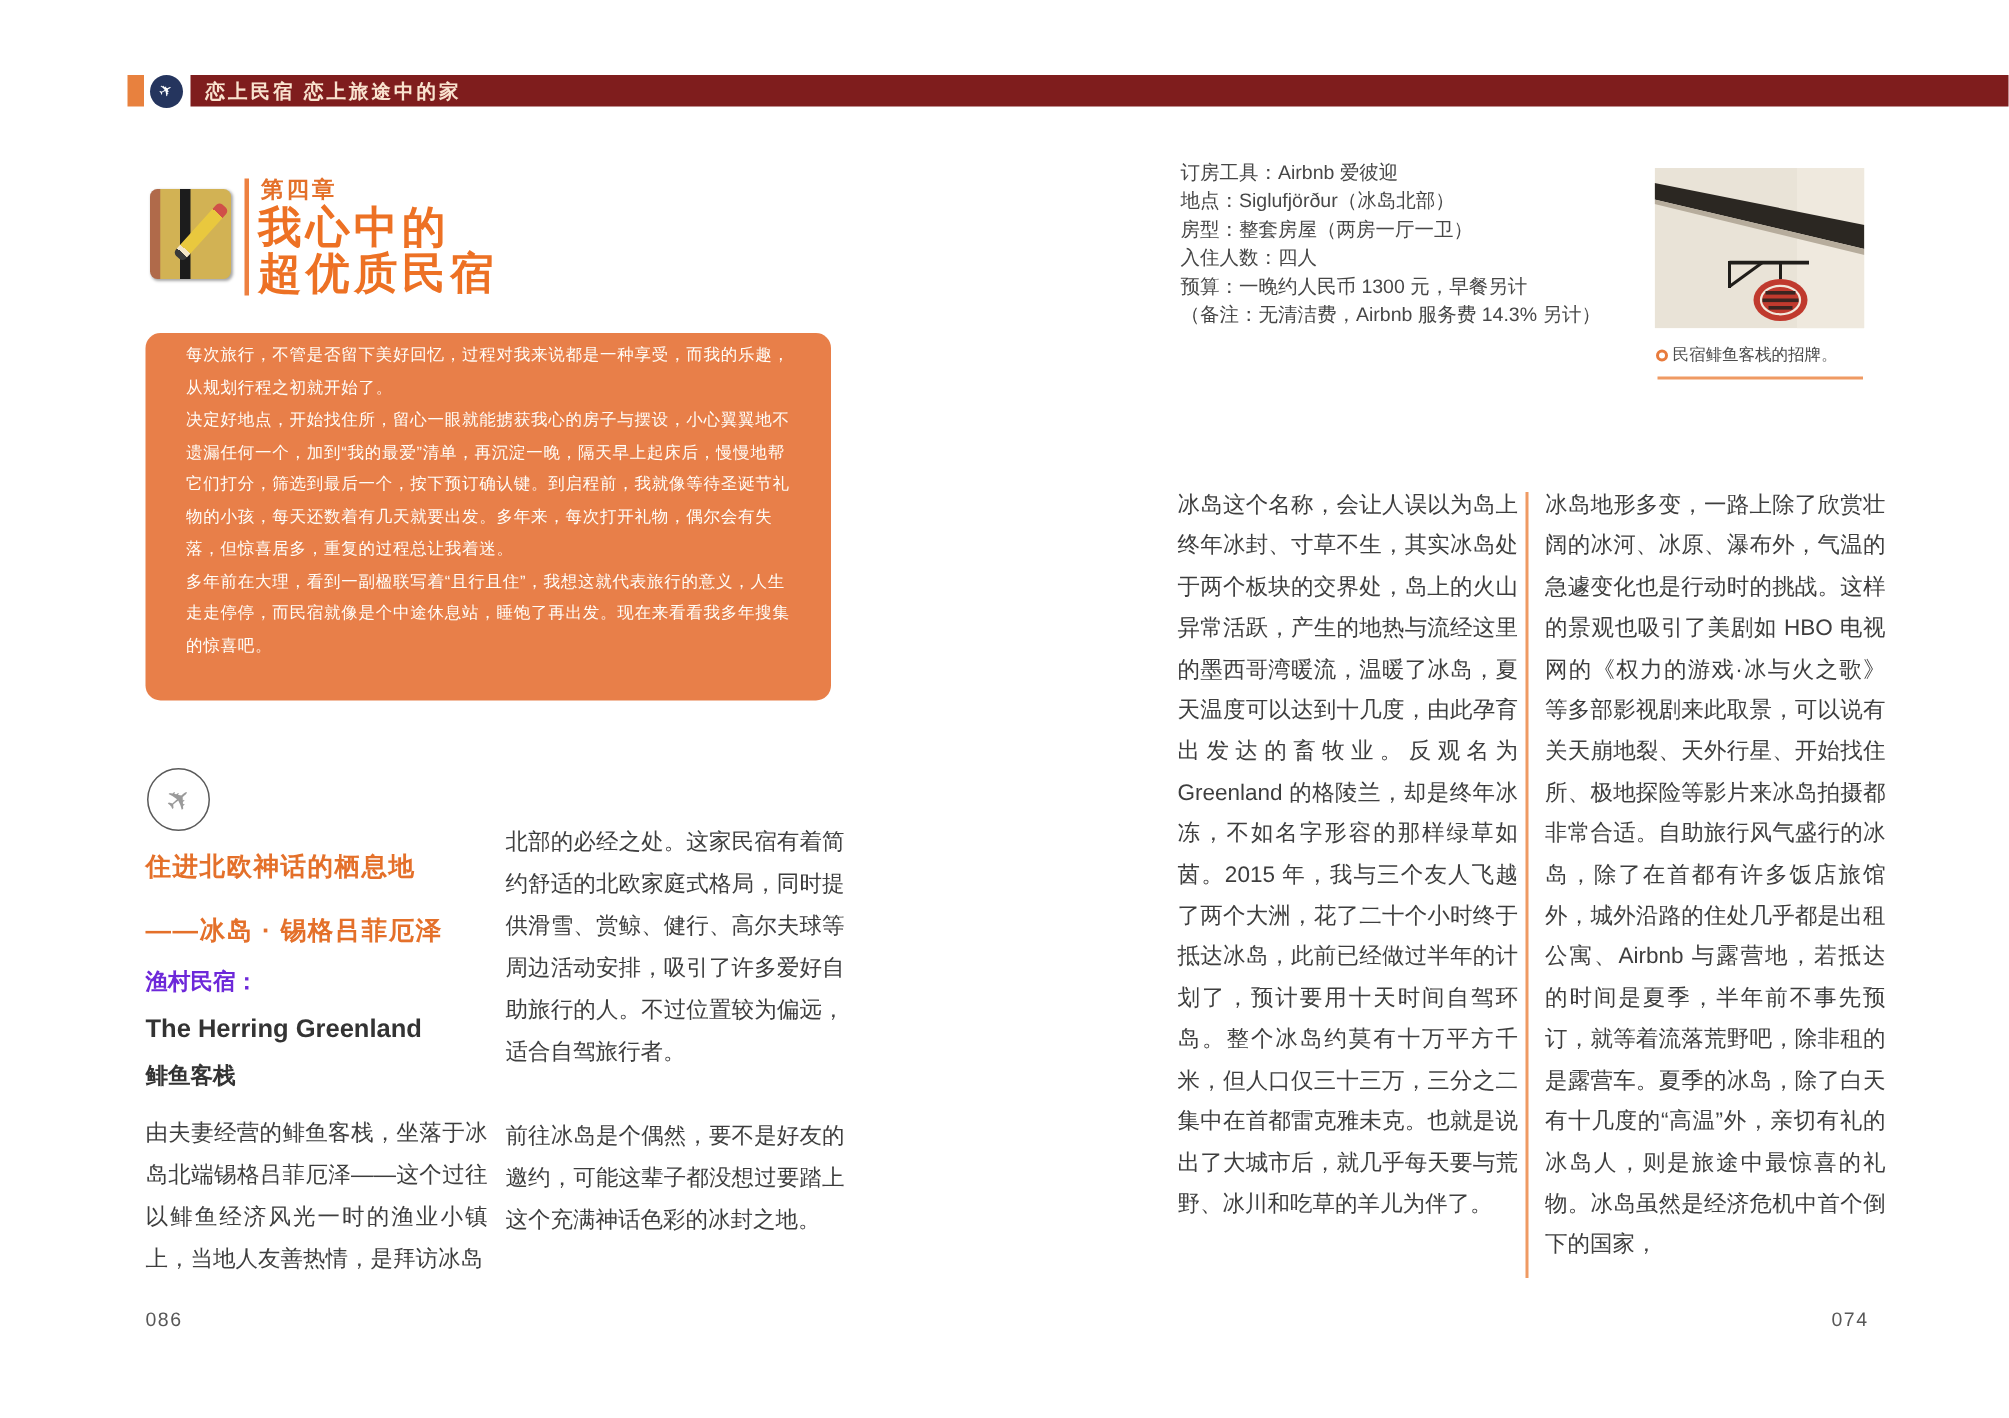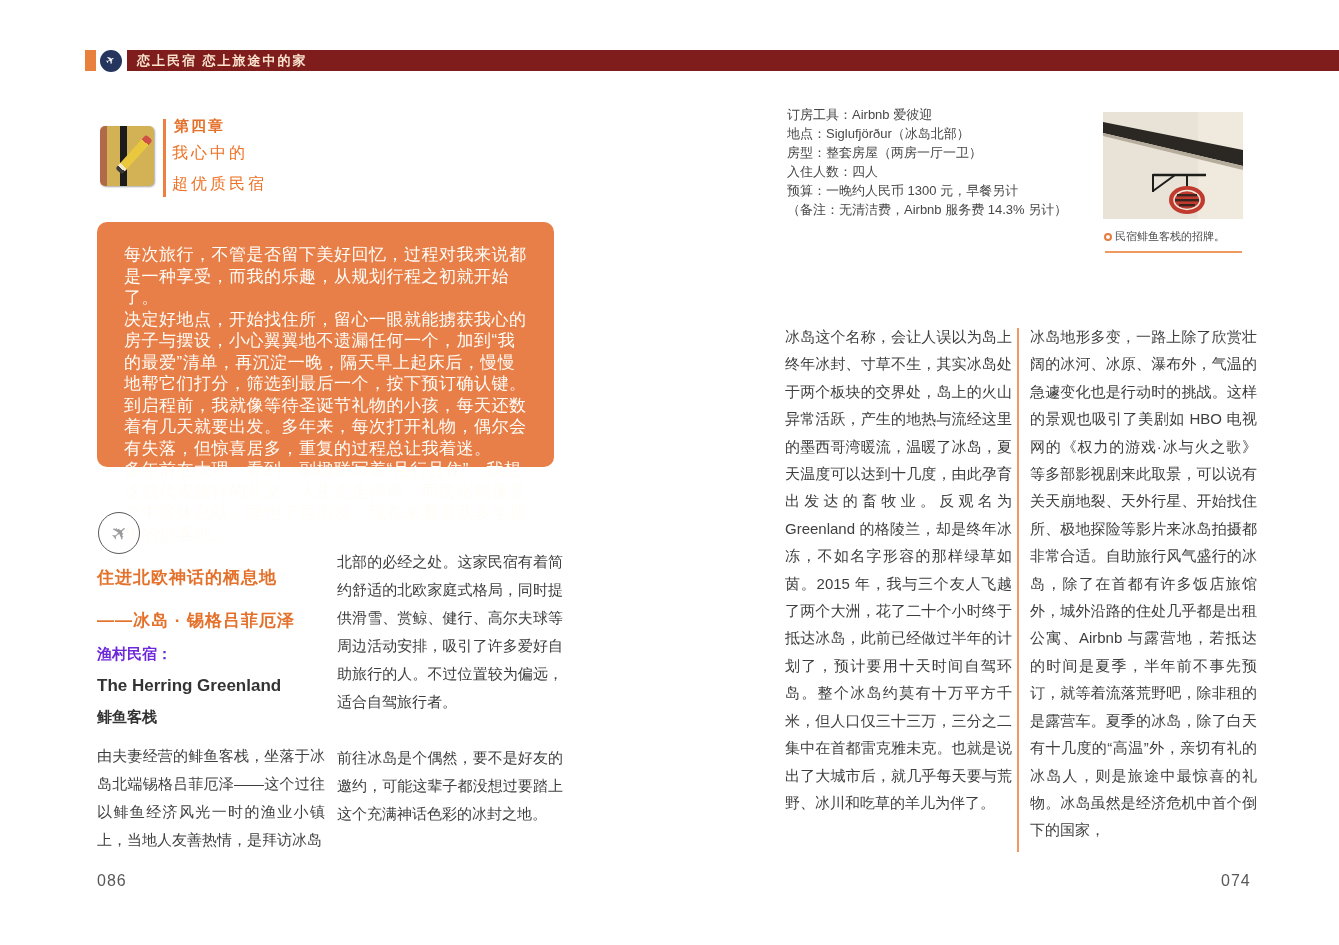--- a/index.html
+++ b/index.html
@@ -17,26 +17,26 @@
 
   
   .chap-icon { position:absolute; left:100px; top:126px; width:54px; height:60px;
     background:#d2b254; border-radius:5px; border-left:7px solid #b06a4a; overflow:hidden;
     box-shadow:1px 1px 2px rgba(0,0,0,.35); }
   .chap-icon .stripe { position:absolute; left:13px; top:0; width:7px; height:100%; background:#1c1c1c; }
   .chap-icon .pencil { position:absolute; left:4px; top:24px; width:46px; height:9px; border-radius:3px;
     transform:rotate(-48deg); background:linear-gradient(90deg,#3a3a3a 0 9%,#f4e6c8 9% 16%,#e9c83e 16% 86%,#d05048 86% 100%); }
   .chap-rule { position:absolute; left:163px; top:119px; width:3px; height:78px; background:#ed8040; }
   .chap-label { position:absolute; left:174px; top:117px; font-size:15px; color:#e4702a; font-weight:600; letter-spacing:2px; }
-  .chap-title { position:absolute; left:172px; top:137px; font-size:16px; line-height:31px;
-    color:#ed7124; font-weight:400; letter-spacing:3px; }
+  .chap-title { position:absolute; left:172px; top:137px; font-size:29px; line-height:31px;
+    color:#ed7124; font-weight:700; letter-spacing:3px; }
 
   
   .intro-box { position:absolute; left:97px; top:222px; width:457px; height:245px; background:#e87f49;
-    border-radius:10px; padding:22px 27px; color:#fffdf8; font-size:17px; line-height:21.5px; letter-spacing:.5px; }
+    border-radius:10px; padding:5px 27px; color:#fffdf8; font-size:11px; line-height:21.5px; letter-spacing:.5px; }
   .intro-box p { margin:0; }
 
   
   .plane-circ { position:absolute; left:98px; top:512px; width:42px; height:42px; border:1.5px solid #5a5a5a;
     border-radius:50%; display:flex; align-items:center; justify-content:center; }
   .plane-circ span { color:#9a9a9a; font-size:20px; transform:rotate(-40deg); }
 
   
   .sec-head { position:absolute; left:97px; top:556px; color:#e4702a; font-weight:800;
     font-size:17px; line-height:43px; letter-spacing:1px; }
@@ -60,21 +60,21 @@
   .booking { position:absolute; left:787px; top:105px; width:305px; font-size:13px;
     line-height:19px; color:#474747; }
 
   
   .photo { position:absolute; left:1103px; top:112px; width:140px; height:107px; overflow:hidden; }
   .caption { position:absolute; left:1104px; top:229px; width:140px; font-size:11px; color:#4c4c4c;
     display:flex; align-items:center; gap:3px; }
   .cap-dot { width:8px; height:8px; border:2px solid #e87b3d; border-radius:50%; display:inline-block; flex:0 0 auto; }
   .cap-rule { position:absolute; left:1105px; top:251px; width:137px; height:2px; background:#ef9a63; }
 
-  .pagenum { position:absolute; font-size:16px; color:#585858; letter-spacing:1px; }
+  .pagenum { position:absolute; font-size:13px; color:#585858; letter-spacing:1px; }
   .pn-l { left:97px; top:872px; }
   .pn-r { left:1221px; top:872px; }
 </style>
 </head>
 <body>
 
 <div class="band">
   <div class="band-stub"></div>
   <div class="band-logo">
       <span>✈</span>

